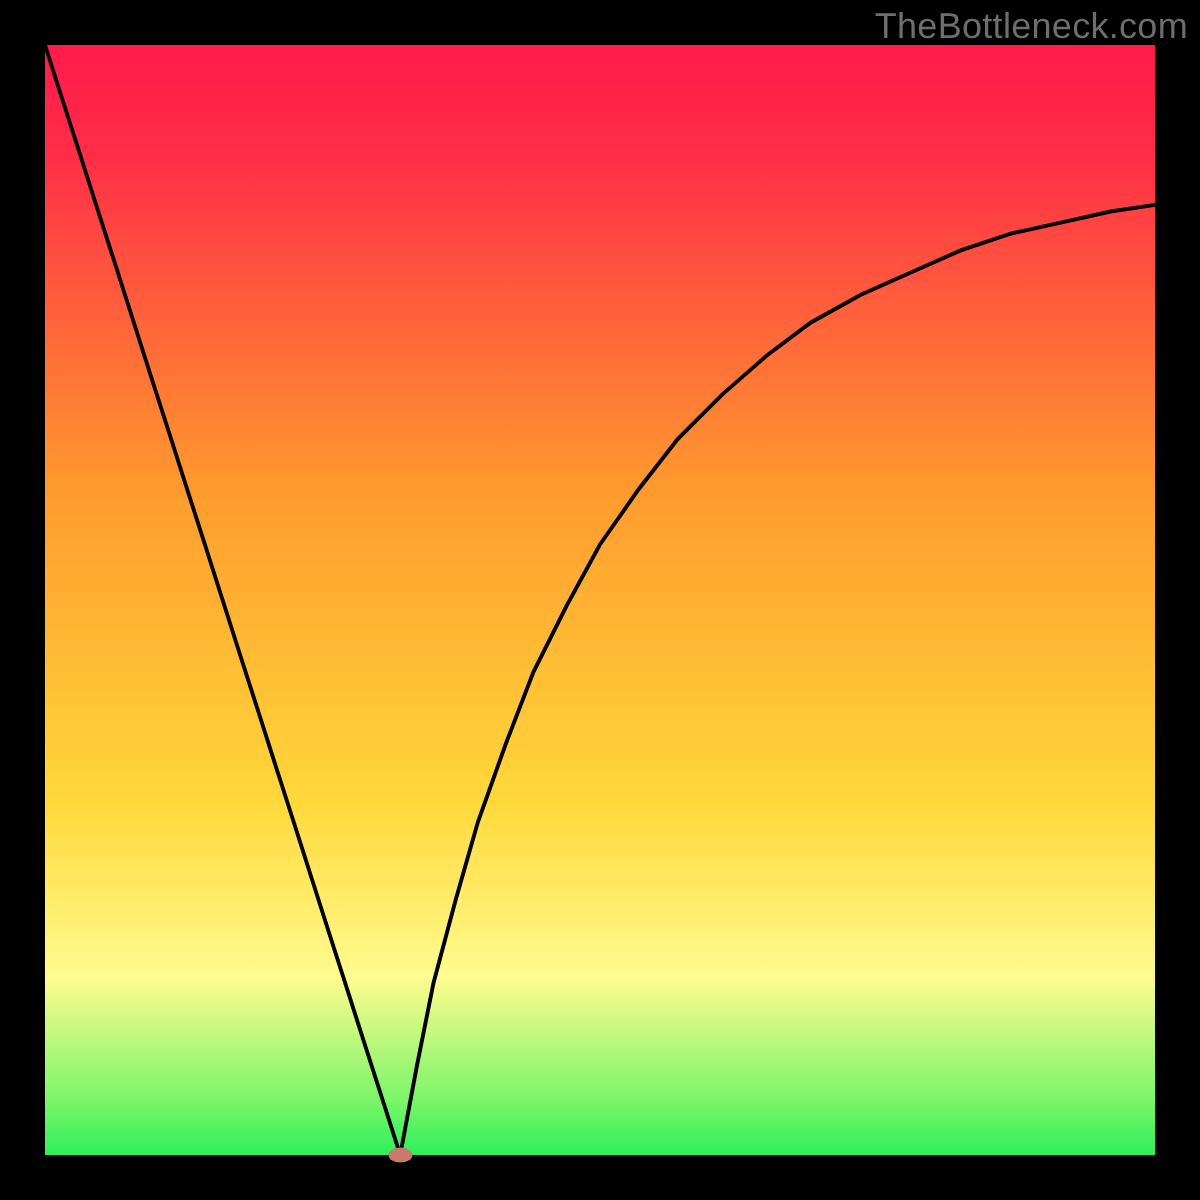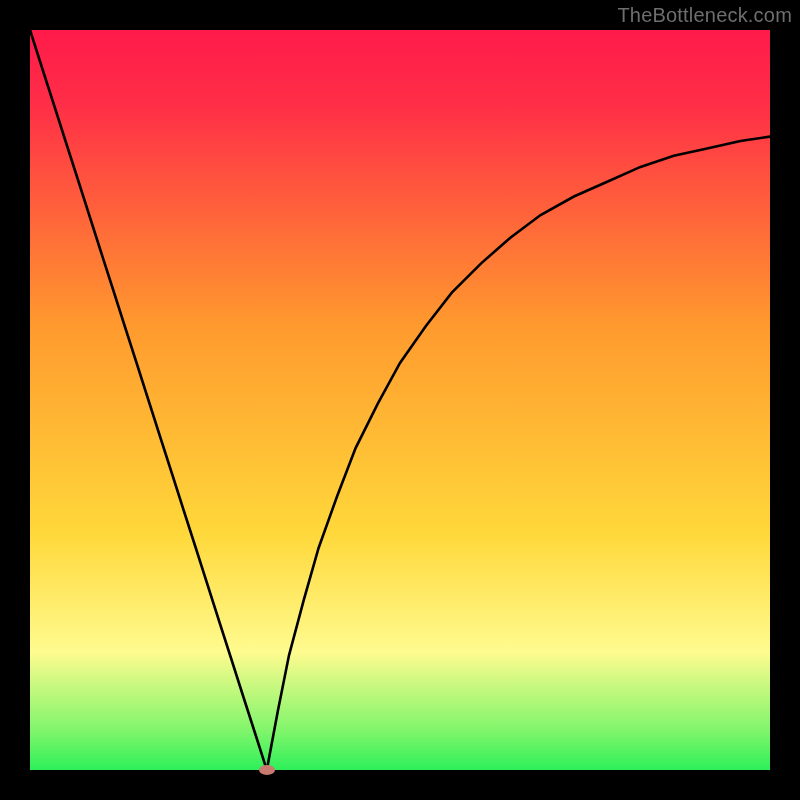--- a/index.html
+++ b/index.html
@@ -33,21 +33,21 @@
       var(--c-lightyellow) 84%,
       var(--c-green2) 95%,
       var(--c-green) 100%
     );
   }
   .watermark {
     position: absolute;
     top: 4px;
     right: 8px;
     color: #6e6e6e;
-    font-size: 20px;
+    font-size: 24px;
     font-weight: 500;
     letter-spacing: 0.2px;
     user-select: none;
   }
   svg.curves {
     position: absolute;
     left: 0;
     top: 0;
     width: 740px;
     height: 740px;

